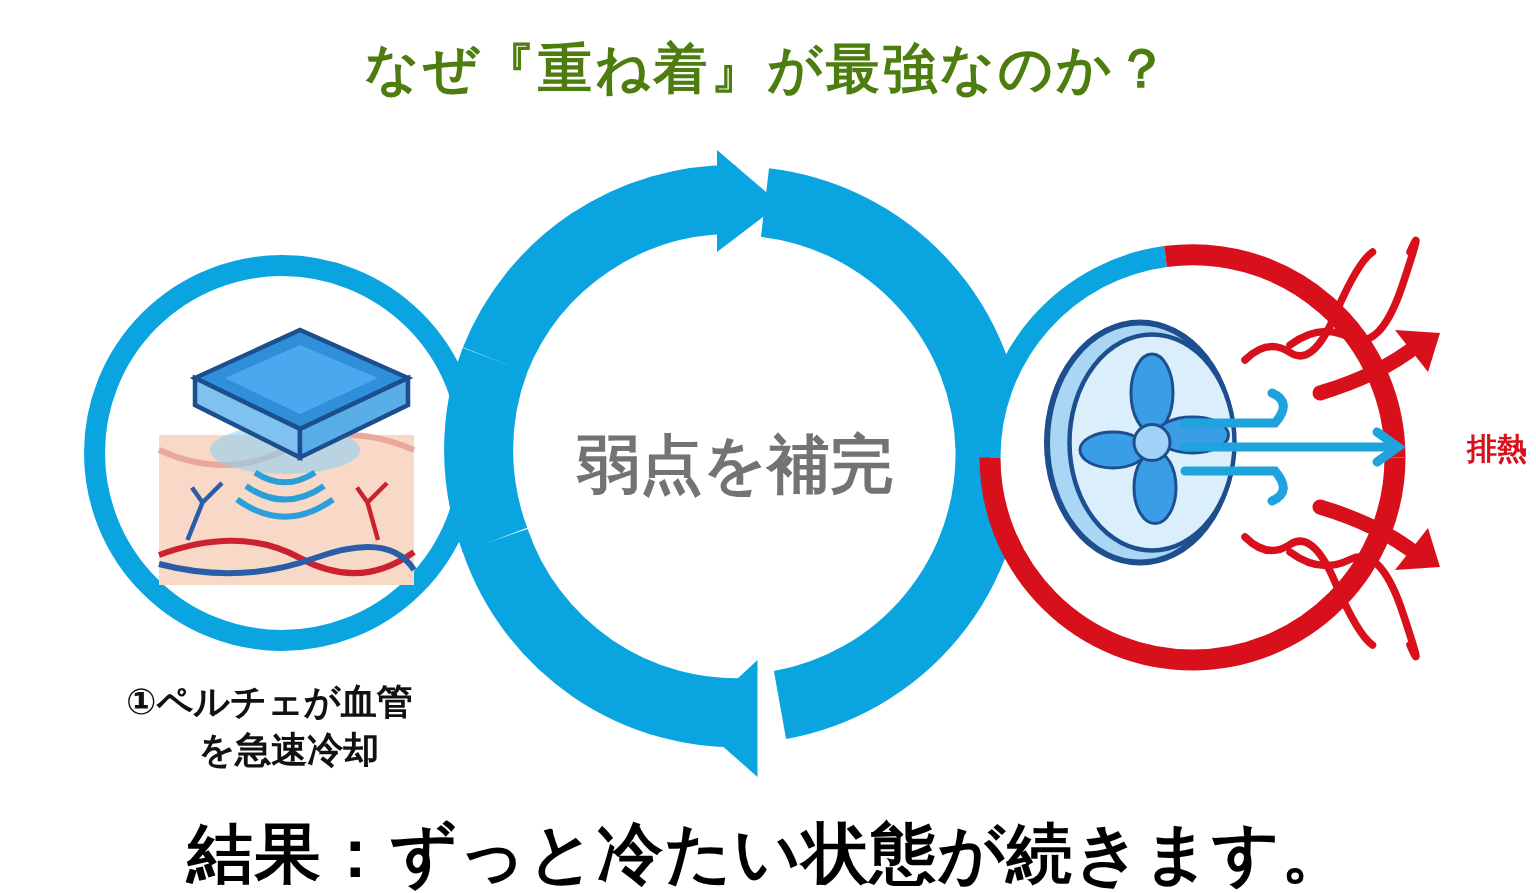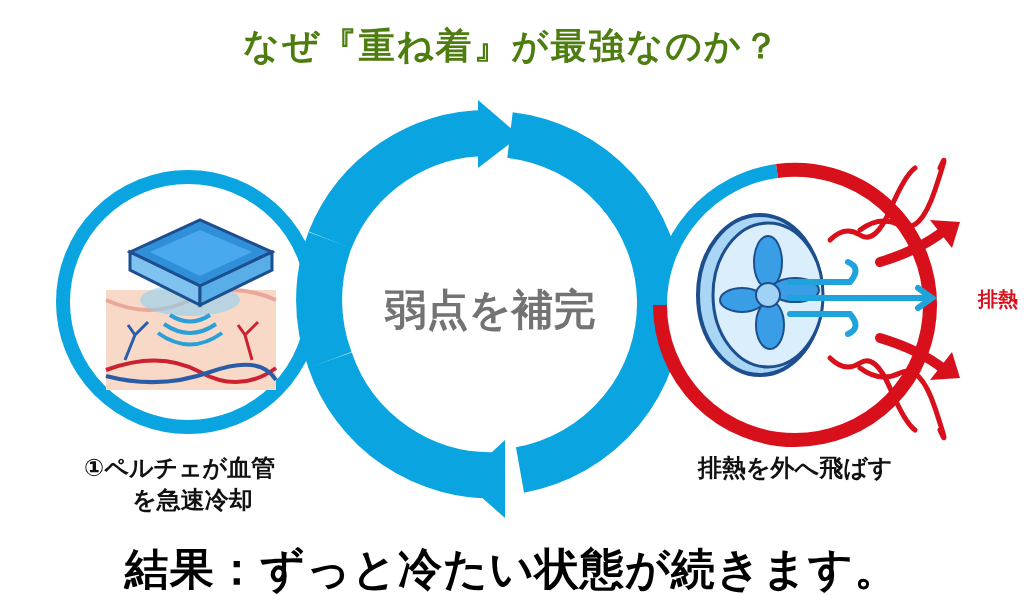--- a/index.html
+++ b/index.html
@@ -97,16 +97,15 @@
 <div class="center-label">弱点を補完</div>
 
 <div class="cap cap1">
   <div>①ペルチェが血管</div>
   <div class="l2">を急速冷却</div>
 </div>
 
 <div class="heat-label">排熱</div>
 
 <div class="cap cap2">
-  <div class="l2">排熱を外へ飛ばす</div>
 </div>
 
 <div class="result">結果：ずっと冷たい状態が続きます。</div>
 
 </body></html>

